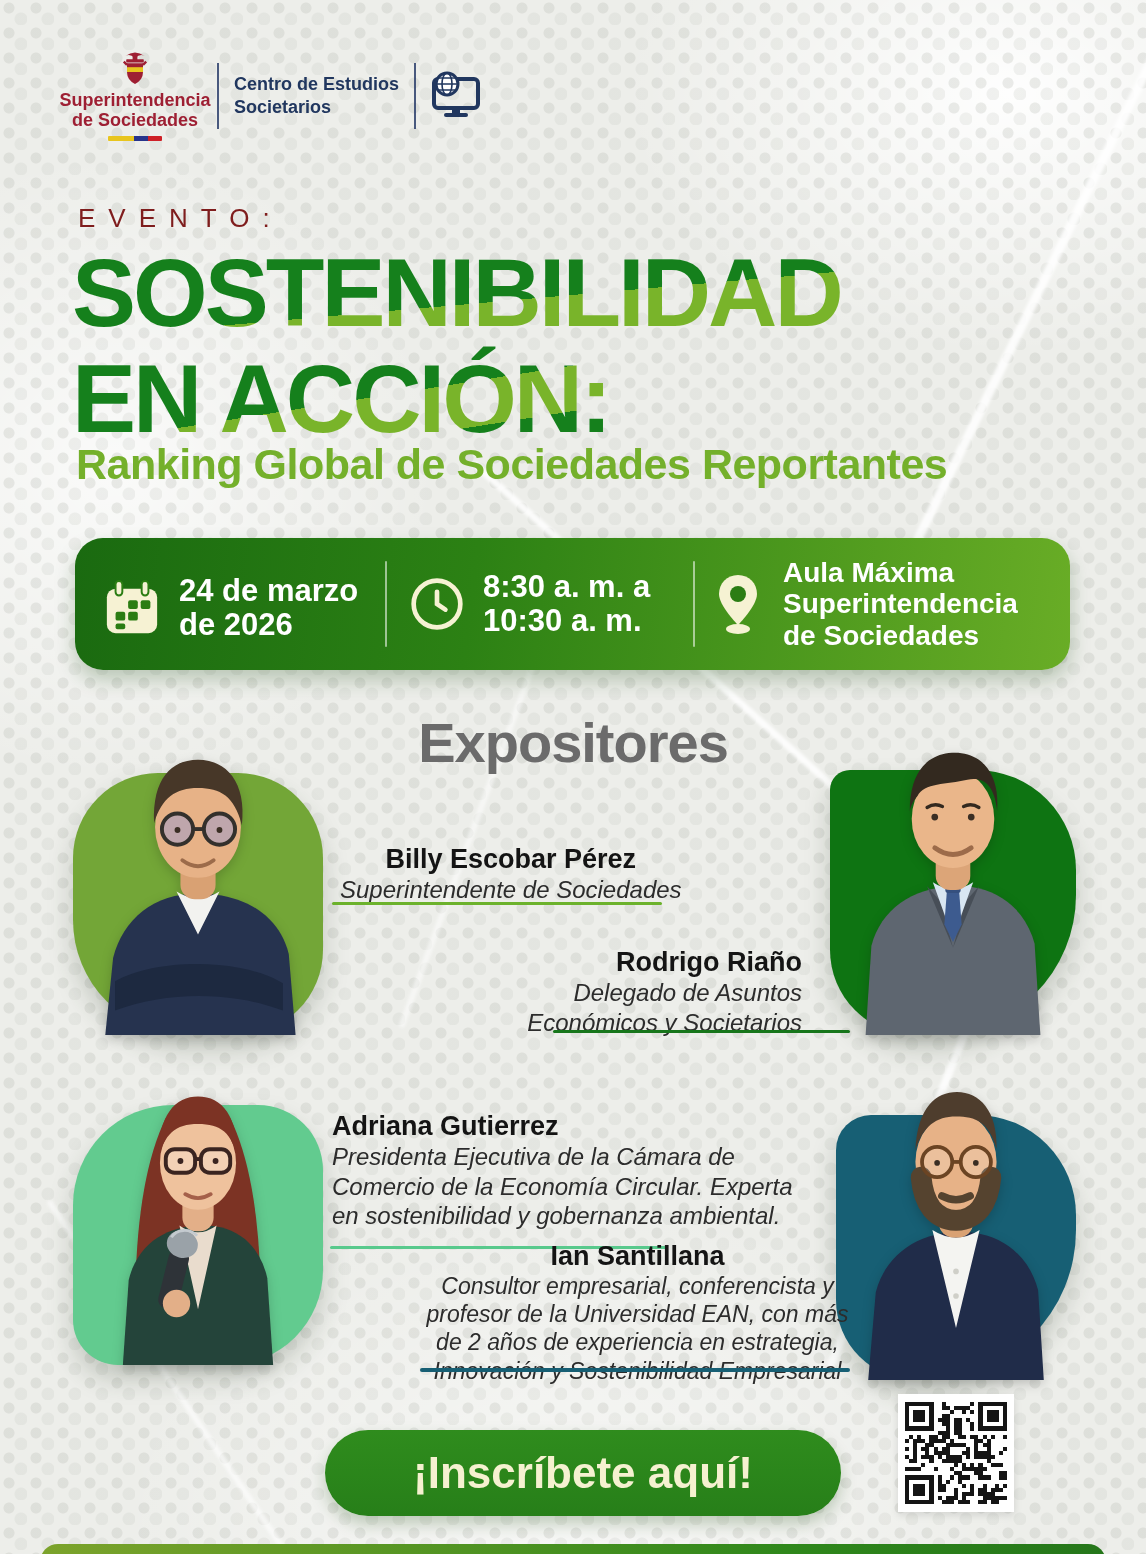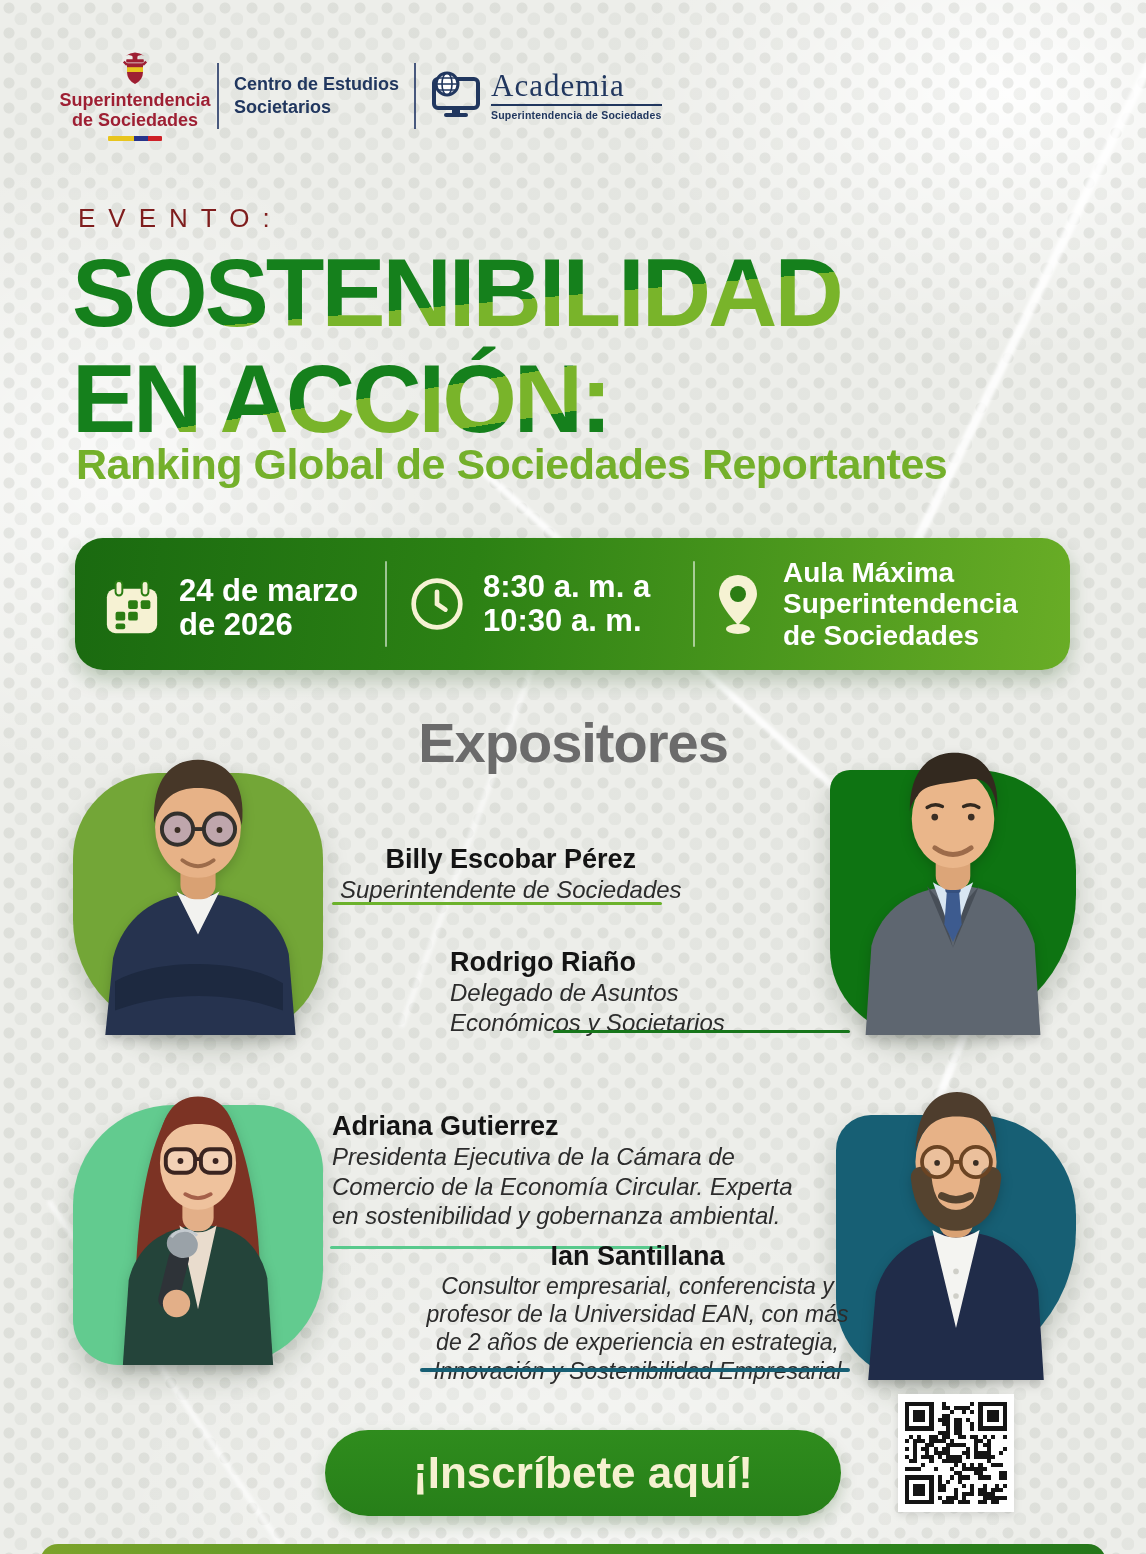--- a/index.html
+++ b/index.html
@@ -80,21 +80,21 @@
   .card-adriana .blob{height:260px;background:#62cb8f;border-radius:100px 65px 95px 45px;}
   .card-ian{left:836px;top:1065px;width:240px;height:315px;}
   .card-ian .blob{height:265px;background:#175f74;border-radius:35px 100px 150px 80px;}
 
   .speaker-text{position:absolute;}
   .speaker-name{font-size:27px;font-weight:bold;color:#141414;line-height:1.2;}
   .speaker-role{font-size:24px;font-style:italic;color:#2c2c2c;line-height:1.22;}
   .underline{position:absolute;height:3px;border-radius:2px;}
   .txt-billy{left:340px;top:843px;text-align:center;}
   .ul-billy{left:332px;top:902px;width:330px;background:#6cb22c;}
-  .txt-rodrigo{left:450px;top:946px;width:366px;text-align:left;}
+  .txt-rodrigo{left:436px;top:946px;width:366px;text-align:right;}
   .ul-rodrigo{left:553px;top:1030px;width:297px;background:#17761b;}
   .txt-adriana{left:332px;top:1110px;text-align:left;}
   .ul-adriana{left:330px;top:1246px;width:336px;background:#58c98c;}
   .txt-ian{left:425px;top:1240px;width:425px;text-align:center;}
   .txt-ian .speaker-role{font-size:23px;}
   .ul-ian{left:420px;top:1368px;width:430px;height:4px;background:#175f74;}
 
   
   .cta-button{
     position:absolute;left:325px;top:1430px;width:516px;height:86px;border:none;cursor:pointer;
@@ -151,25 +151,20 @@
     <div class="logo-academia">
       <span>
         <svg width="52" height="48" viewBox="0 0 52 48">
           <rect x="3" y="9" width="44" height="29" rx="4" fill="none" stroke="#21375f" stroke-width="4"></rect>
           <rect x="21" y="38" width="8" height="5" fill="#21375f"></rect>
           <rect x="13" y="43" width="24" height="4" rx="2" fill="#21375f"></rect>
           <circle cx="16" cy="14" r="11" fill="#ffffff" stroke="#21375f" stroke-width="3"></circle>
           <ellipse cx="16" cy="14" rx="5" ry="11" fill="none" stroke="#21375f" stroke-width="1.6"></ellipse>
           <path d="M5 14 h22 M7 8 h18 M7 20 h18" stroke="#21375f" stroke-width="1.6" fill="none"></path>
         </svg>
-      </span>
-      <span class="academia-text">
-        <span class="academia-title">Academia</span>
-        <span class="academia-rule"></span>
-        <span class="academia-sub">Superintendencia de Sociedades</span>
       </span>
     </div>
   </div>
 
   <div class="kicker">EVENTO:</div>
   <h1 class="title" style="margin:0">
     <span class="title-line tl1">SOSTENIBILIDAD</span>
     <span class="title-line tl2">EN ACCIÓN:</span>
   </h1>
   <div class="subtitle">Ranking Global de Sociedades Reportantes</div>

